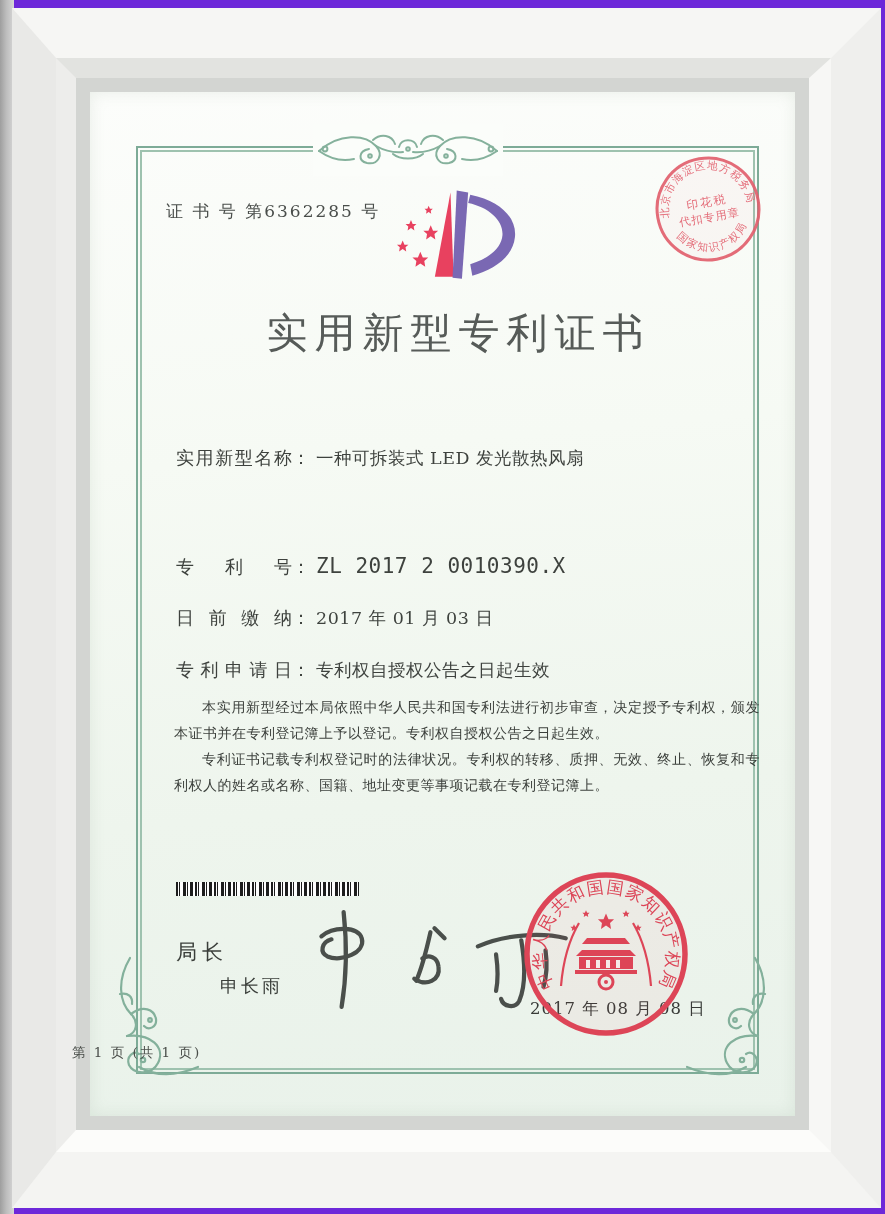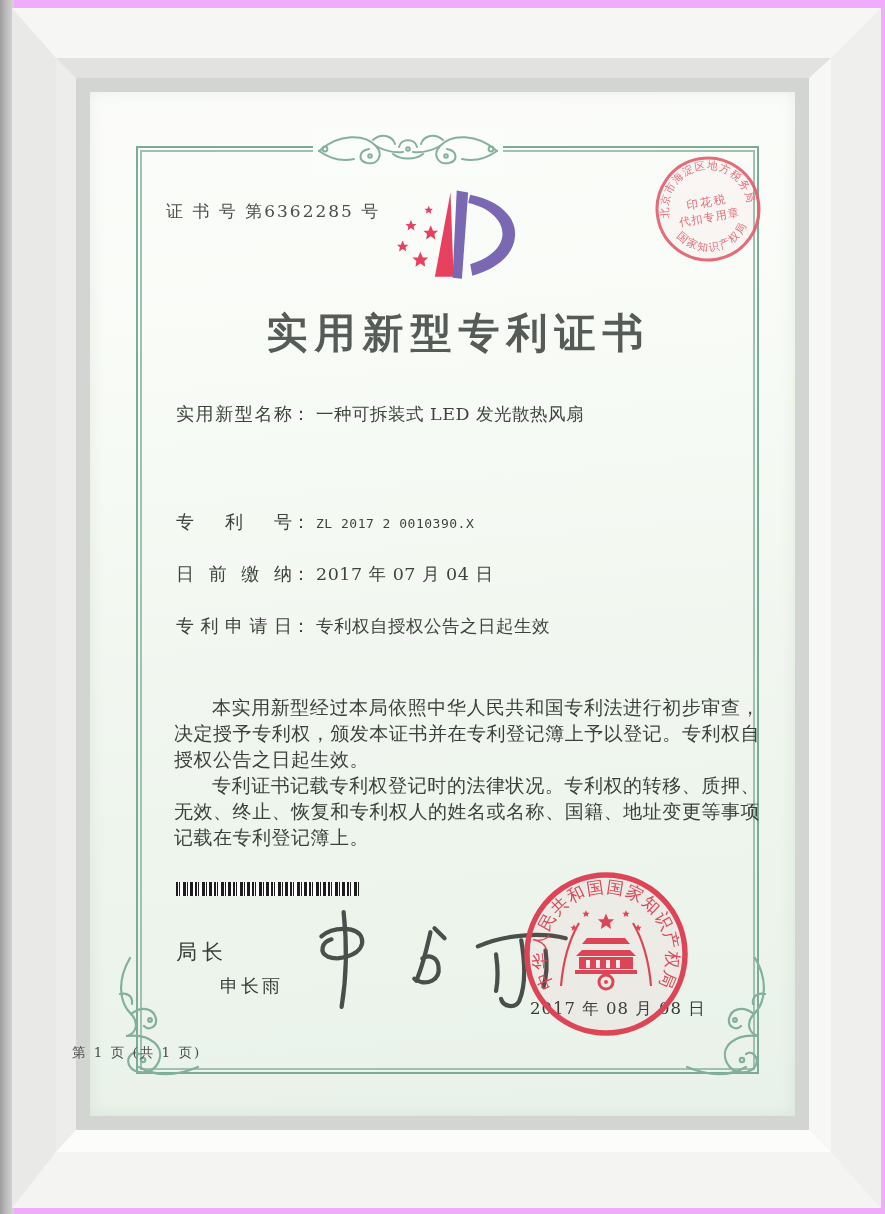--- a/index.html
+++ b/index.html
@@ -1,16 +1,16 @@
 <!DOCTYPE html>
 <html><head>
 <meta charset="utf-8">
 <style>
   html,body{margin:0;padding:0;background:#ffffff;}
-  .scene{position:relative;width:885px;height:1214px;background:#f0abfc;overflow:hidden;
+  .scene{position:relative;width:885px;height:1214px;background:#6d28d9;overflow:hidden;
          font-family:"DejaVu Serif","Liberation Serif",serif;}
   
   .strip-left{position:absolute;left:0;top:0;bottom:0;width:14px;
               background:linear-gradient(90deg,#9e9e9e 0%,#bdbdbd 45%,#d6d6d6 100%);}
   .frame-face{position:absolute;left:12px;top:8px;right:4px;bottom:6px;
               border-style:solid;border-width:50px 50px 56px 44px;
               border-color:#f6f6f4 #efefed #f4f4f2 #e9e9e7;}
   .bevel{width:100%;height:100%;box-sizing:border-box;border-style:solid;
          border-width:20px 22px 22px 20px;
          border-color:#e2e3e0 #f7f7f5 #fcfcfa #ededeb;}
@@ -26,30 +26,30 @@
                 background:#fbfdfa;}
   .corner{position:absolute;width:95px;height:130px;}
   .corner-left{left:18px;top:862px;}
   .corner-right{left:592px;top:862px;transform:scaleX(-1);}
   
   .cert-no{position:absolute;left:76px;top:108px;font-size:17px;letter-spacing:2px;color:#4a4e4b;}
   .logo{position:absolute;left:295px;top:96px;width:132px;height:112px;}
   .tax-stamp{position:absolute;left:563px;top:62px;width:110px;height:110px;
              transform:rotate(-10deg);opacity:.92;}
   .title{position:absolute;left:8px;right:0;top:214px;margin:0;text-align:center;
-         transform:translateX(12px);font-size:41px;font-weight:bold;
+         transform:translateX(12px);font-size:41px;font-weight:normal;
          letter-spacing:7px;color:#565b58;}
-  .row{position:absolute;left:86px;font-size:18px;white-space:nowrap;color:#3e423e;}
+  .row{position:absolute;left:86px;font-size:18px;white-space:nowrap;color:#3e423e;margin-top:44px;}
   .row .lab{display:inline-block;width:116px;text-align:justify;text-align-last:justify;}
   .row .colon{margin-right:6px;}
   .row .val{font-size:17.5px;letter-spacing:.5px;}
-  .row-mono .val{font-family:"DejaVu Sans Mono","Liberation Mono",monospace;font-size:13px;}
+  .row-mono .val{font-family:"DejaVu Sans Mono","Liberation Mono",monospace;font-size:21px;}
   .r1{top:310px;} .r2{top:364px;} .r3{top:418px;} .r4{top:470px;} .r5{top:522px;} .r6{top:576px;}
   .body-text{position:absolute;left:84px;top:602px;width:586px;
-             font-size:19px;line-height:26px;letter-spacing:.5px;
+             font-size:14px;line-height:26px;letter-spacing:.5px;
              text-align:justify;color:#3c403c;}
   .body-text p{margin:0;text-indent:2em;}
   .barcode{position:absolute;left:86px;top:790px;width:183px;height:14px;
            background:repeating-linear-gradient(90deg,
              #1d1d1d 0 2px,#fdfdfd 2px 3px,#1d1d1d 3px 4px,#fdfdfd 4px 7px,
              #1d1d1d 7px 10px,#fdfdfd 10px 11px,#1d1d1d 11px 12px,#fdfdfd 12px 14px,
              #1d1d1d 14px 17px,#fdfdfd 17px 19px);}
   .signer-title{position:absolute;left:86px;top:846px;font-size:21px;letter-spacing:5px;color:#3a3e3a;}
   .signer-name{position:absolute;left:86px;top:882px;font-size:18px;letter-spacing:3px;color:#3a3e3a;margin-left:44px;}
   .signature{position:absolute;left:200px;top:814px;width:295px;height:106px;}
@@ -148,21 +148,21 @@
 
           <h1 class="title">实用新型专利证书</h1>
 
           <div class="row r1">
             <span class="lab">实用新型名称</span><span class="colon">：</span><span class="val">一种可拆装式 LED 发光散热风扇</span>
           </div>
           <div class="row r3 row-mono">
             <span class="lab">专利号</span><span class="colon">：</span><span class="val">ZL 2017 2 0010390.X</span>
           </div>
           <div class="row r4">
-            <span class="lab">日前缴纳</span><span class="colon">：</span><span class="val">2017 年 07 月 04 日</span>
+            <span class="lab">日前缴纳</span><span class="colon">：</span><span class="val">2017 年 01 月 03 日</span>
           </div>
           <div class="row r5">
             <span class="lab">专利申请日</span><span class="colon">：</span><span class="val">专利权自授权公告之日起生效</span>
           </div>
 
           <div class="body-text">
             <p>本实用新型经过本局依照中华人民共和国专利法进行初步审查，决定授予专利权，颁发本证书并在专利登记簿上予以登记。专利权自授权公告之日起生效。</p>
             <p>专利证书记载专利权登记时的法律状况。专利权的转移、质押、无效、终止、恢复和专利权人的姓名或名称、国籍、地址变更等事项记载在专利登记簿上。</p>
           </div>
 

